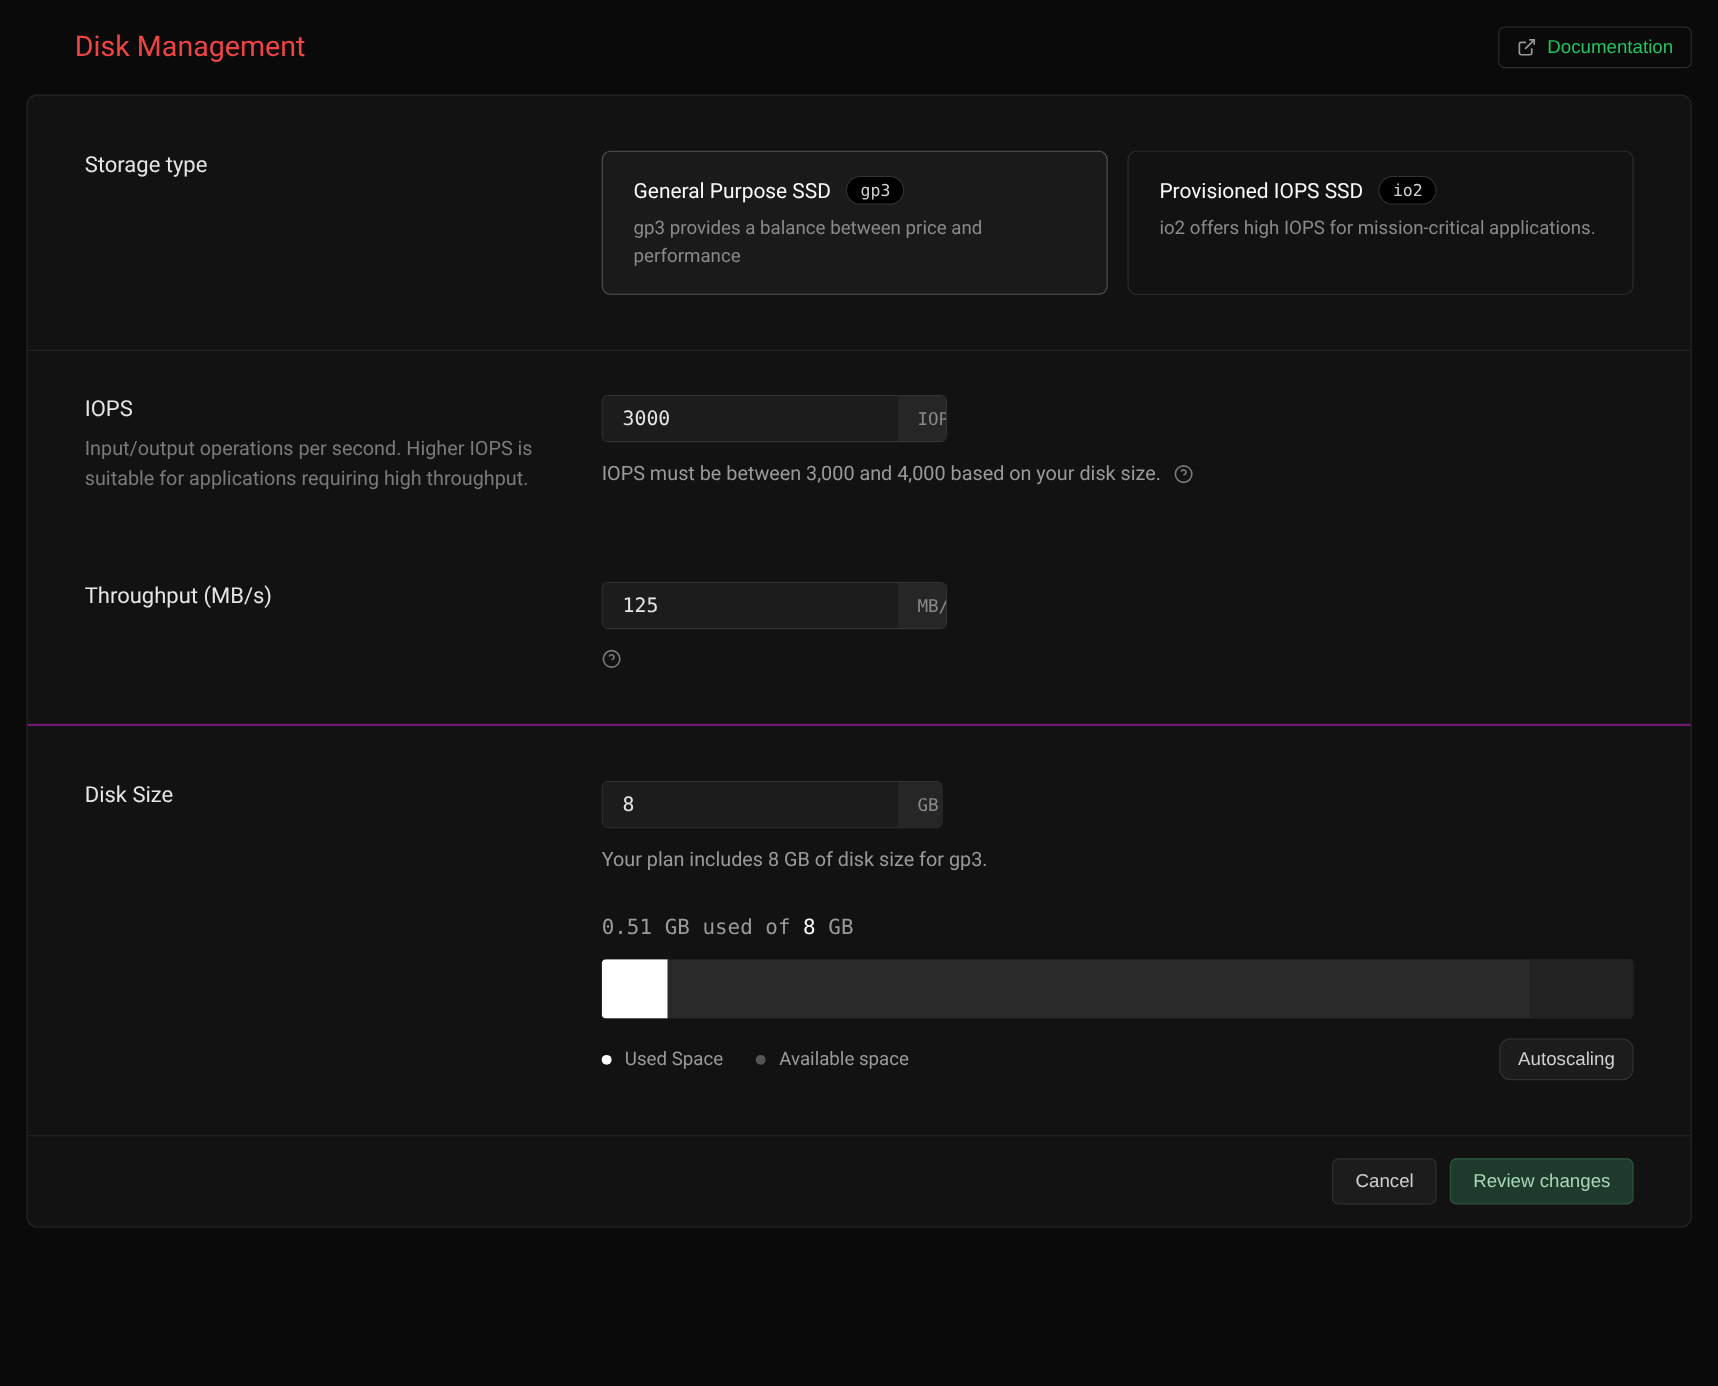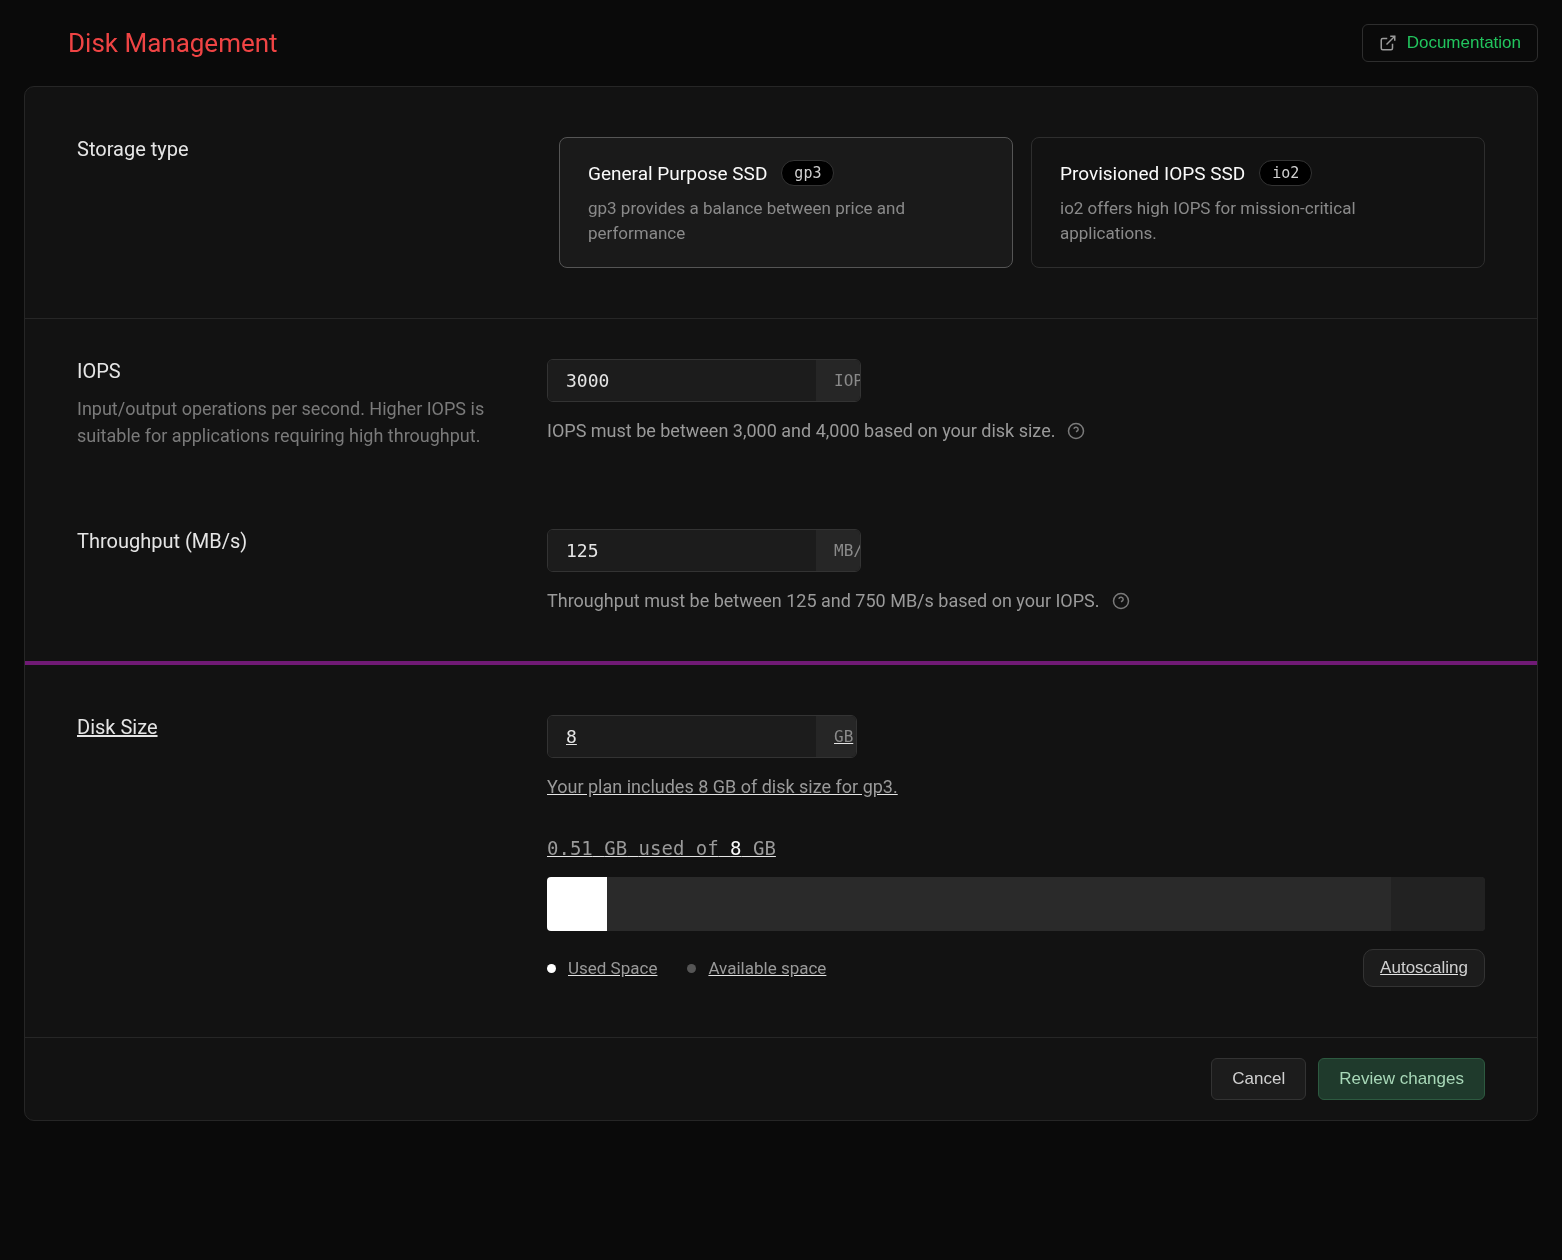--- a/index.html
+++ b/index.html
@@ -82,21 +82,20 @@
     .storage-card {
       flex: 1;
       padding: 22px 28px;
       border: 1px solid #2e2e2e;
       border-radius: 8px;
       cursor: pointer;
     }
     .storage-card.selected {
       border-color: #555;
       background: #1a1a1a;
-      margin-left: 12px;
     }
     .card-header {
       display: flex;
       align-items: center;
       gap: 14px;
       margin-bottom: 10px;
     }
     .card-title {
       font-size: 19px;
       color: #fafafa;
@@ -301,31 +300,30 @@
   <div class="section" style="padding-top:40px;padding-bottom:50px;border-top:none;">
     <div class="label-col">
       <div class="label-title">Throughput (MB/s)</div>
     </div>
     <div class="content-col">
       <div class="input-group">
         <input type="text" value="125" style="">
         <span class="input-suffix">MB/s</span>
       </div>
       <div class="hint-line">
-        <span class="hint-text">Throughput must be between 125 and 750 MB/s based on your IOPS.</span>
         <svg class="help-icon" viewBox="0 0 24 24">
           <circle cx="12" cy="12" r="10"></circle>
           <path d="M9.09 9a3 3 0 0 1 5.83 1c0 2-3 3-3 3"></path>
           <line x1="12" y1="17" x2="12.01" y2="17"></line>
         </svg>
       </div>
     </div>
   </div>
 
-  <div class="section" style="border-top:4px solid #701a75;text-decoration:underline;">
+  <div class="section" style="border-top:2px solid #701a75;">
     <div class="label-col">
       <div class="label-title">Disk Size</div>
     </div>
     <div class="content-col">
       <div class="input-group wide">
         <input type="text" value="8" style="">
         <span class="input-suffix">GB</span>
       </div>
       <div class="hint-line">
         <span class="hint-text">Your plan includes 8 GB of disk size for gp3.</span>

